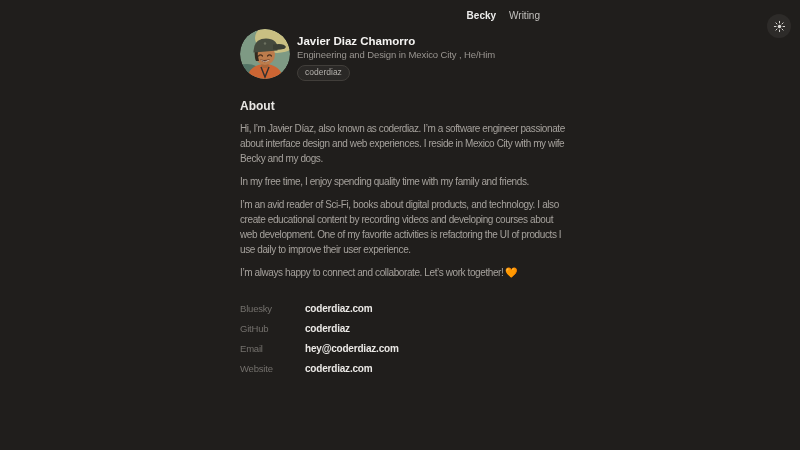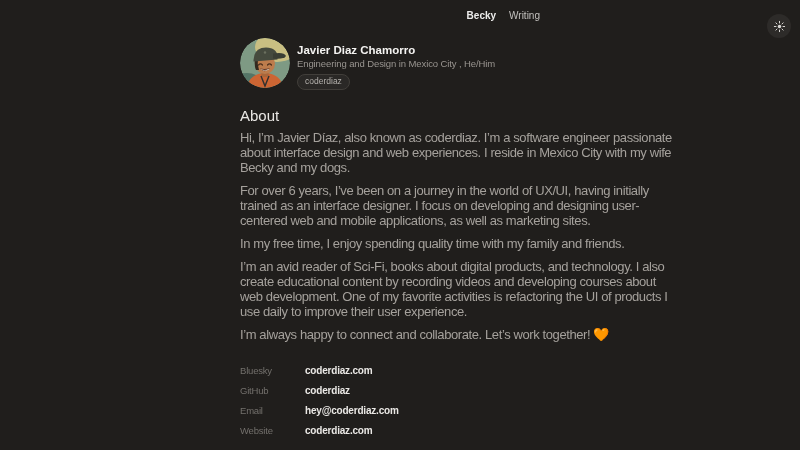--- a/index.html
+++ b/index.html
@@ -25,40 +25,40 @@
 
   
   .nav {
     display: flex; justify-content: flex-end; gap: 13px;
     margin-top: 10px; align-items: baseline;
   }
   .nav-item { font-size: 10px; color: #c2c0bd; text-decoration: none; cursor: pointer; }
   .nav-item.active { color: #ededec; font-weight: 700; }
 
   
-  .profile { display: flex; gap: 7px; margin-top: 17px; }
+  .profile { display: flex; gap: 7px; margin-top: 8px; }
   .avatar { width: 50px; height: 50px; border-radius: 50%; flex: none; display: block; }
   .profile-text { padding-top: 5px; }
   .profile-name { font-size: 11.5px; font-weight: 700; color: #f4f3f1; line-height: 14px; }
   .profile-tagline { font-size: 9.5px; color: #999590; line-height: 12px; margin-top: 1px; letter-spacing: -0.1px; }
   .profile-badge {
     display: inline-block; margin-top: 3px;
     font-size: 8.5px; color: #b3b0ac;
     background: #2a2826; border: 1px solid #413e3a;
     border-radius: 8px; padding: 2px 7px 3px; line-height: 9px;
   }
 
   
   .section-about { margin-top: 19px; }
   .section-contact { margin-top: 22px; }
-  .section-heading { font-size: 15px; font-weight: 400; color: #e9e7e4; line-height: 13px; margin: 0 0 8px 0; }
+  .section-heading { font-size: 12px; font-weight: 700; color: #e9e7e4; line-height: 13px; margin: 0 0 8px 0; }
 
   p.body-text {
     margin: 0 0 8px 0;
-    font-size: 13px; line-height: 15px; letter-spacing: -0.4px;
+    font-size: 10px; line-height: 15px; letter-spacing: -0.4px;
     color: #a5a19c;
     white-space: pre;
   }
   p.body-text:last-child { margin-bottom: 0; }
 
   
   .contact-row { display: flex; margin-bottom: 7px; line-height: 13px; align-items: flex-end; }
   .contact-label { flex: none; width: 65px; font-size: 9.5px; color: #73706c; letter-spacing: -0.2px; }
   .contact-value { font-size: 10px; font-weight: 700; color: #eae8e5; letter-spacing: -0.2px; text-decoration: none; cursor: pointer; }
 </style>
@@ -120,23 +120,20 @@
         <div class="profile-tagline">Engineering and Design in Mexico City , He/Him</div>
         <span class="profile-badge">coderdiaz</span>
       </div>
     </header>
 
     <section class="section-about">
       <h2 class="section-heading">About</h2>
       <p class="body-text">Hi, I’m Javier Díaz, also known as coderdiaz. I’m a software engineer passionate
 about interface design and web experiences. I reside in Mexico City with my wife
 Becky and my dogs.</p>
-      <p class="body-text">For over 6 years, I’ve been on a journey in the world of UX/UI, having initially
-trained as an interface designer. I focus on developing and designing user-
-centered web and mobile applications, as well as marketing sites.</p>
       <p class="body-text">In my free time, I enjoy spending quality time with my family and friends.</p>
       <p class="body-text">I’m an avid reader of Sci-Fi, books about digital products, and technology. I also
 create educational content by recording videos and developing courses about
 web development. One of my favorite activities is refactoring the UI of products I
 use daily to improve their user experience.</p>
       <p class="body-text">I’m always happy to connect and collaborate. Let’s work together! 🧡</p>
     </section>
 
     <section class="section-contact">
       <div class="contact-row">

